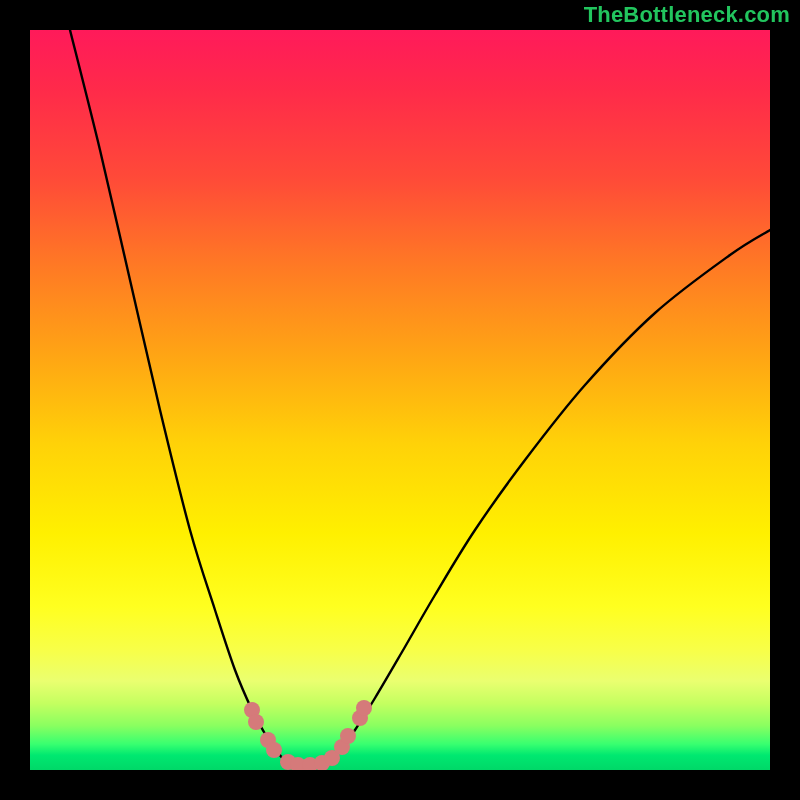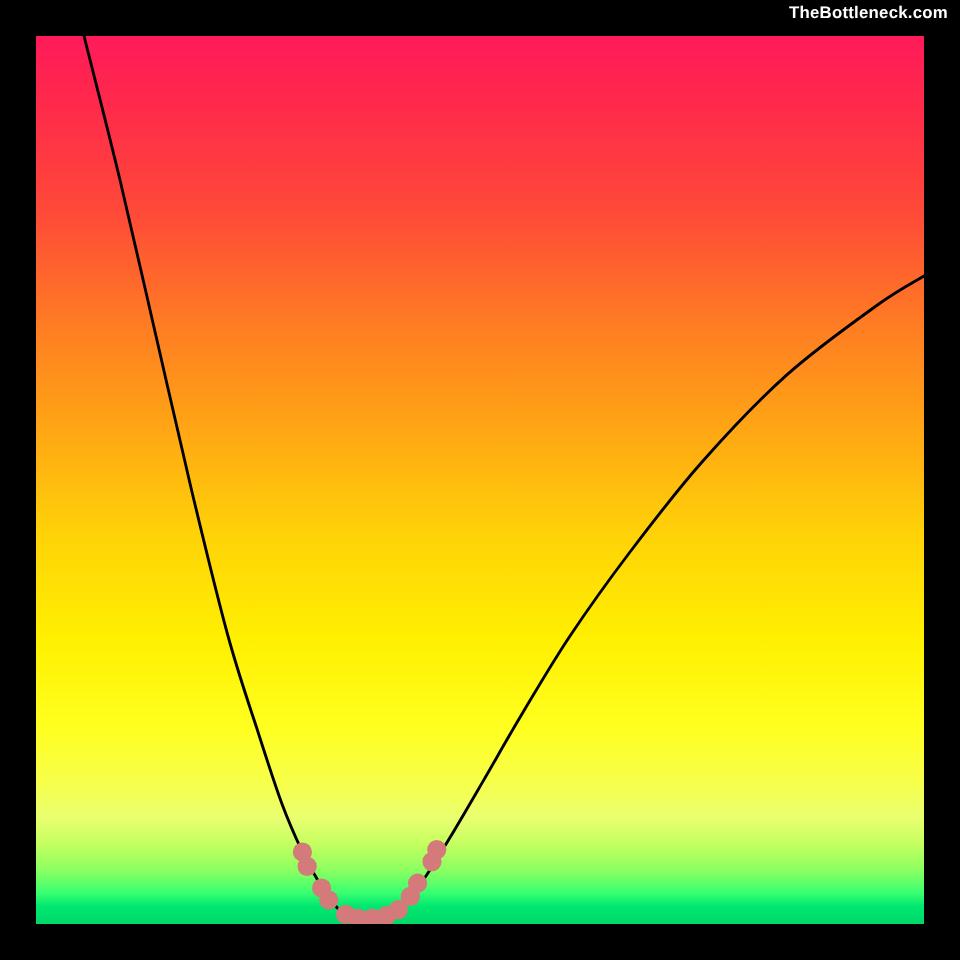--- a/index.html
+++ b/index.html
@@ -62,22 +62,22 @@
     stroke-linejoin: round;
   }
   .dot {
     fill: #d57a7a;
     stroke: none;
   }
   .watermark {
     position: absolute;
     top: 2px;
     right: 10px;
-    color: #ffffff;
-    font-size: 14px;
+    color: #22c55e;
+    font-size: 22px;
     font-weight: 600;
     letter-spacing: 0.2px;
   }
 </style>
 </head>
 <body>
 
 <div class="frame">
 
   <div class="plot-area">

